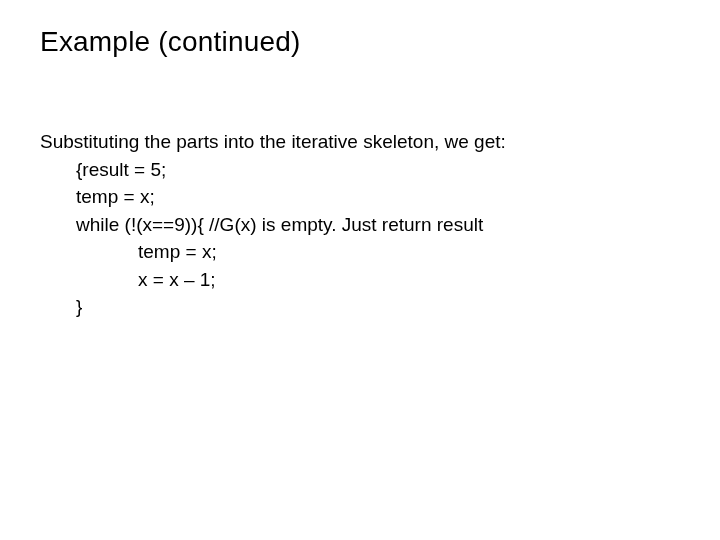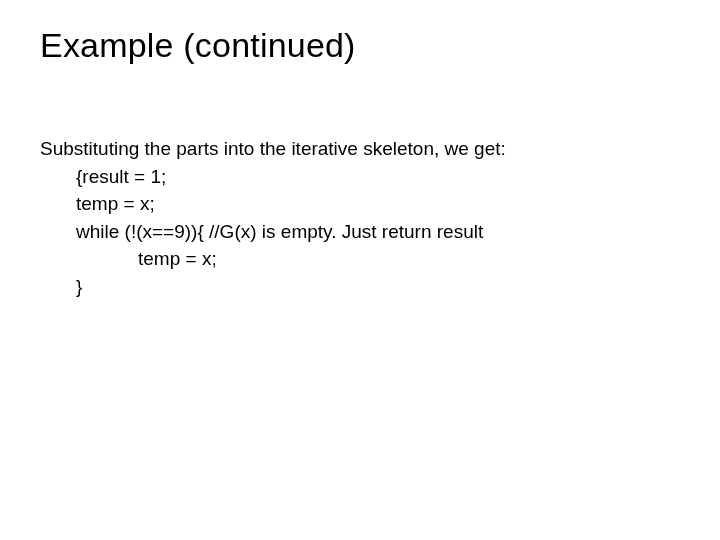--- a/index.html
+++ b/index.html
@@ -12,21 +12,21 @@
     color: #000000;
   }
   .slide {
     width: 720px;
     height: 540px;
     box-sizing: border-box;
     padding: 26px 40px 40px 40px;
     position: relative;
   }
   .title {
-    font-size: 34px;
+    font-size: 28px;
     font-weight: 400;
     margin: 0 0 70px 0;
     letter-spacing: 0.2px;
   }
   .body {
     font-size: 19px;
     line-height: 1.45;
   }
   .line {
     white-space: pre;
@@ -35,19 +35,20 @@
   .indent2 { padding-left: 98px; }
 </style>
 </head>
 <body>
 
 <div class="slide">
   <h1 class="title">Example (continued)</h1>
 
   <div class="body">
     <div class="line">Substituting the parts into the iterative skeleton, we get:</div>
-    <div class="line indent1">{result = 1;</div>
+    <div class="line indent1">{result = 5;</div>
     <div class="line indent1">temp = x;</div>
     <div class="line indent1">while (!(x==9)){ //G(x) is empty. Just return result</div>
     <div class="line indent2">temp = x;</div>
+    <div class="line indent2">x = x – 1;</div>
     <div class="line indent1">}</div>
   </div>
 </div>
 
 </body></html>

